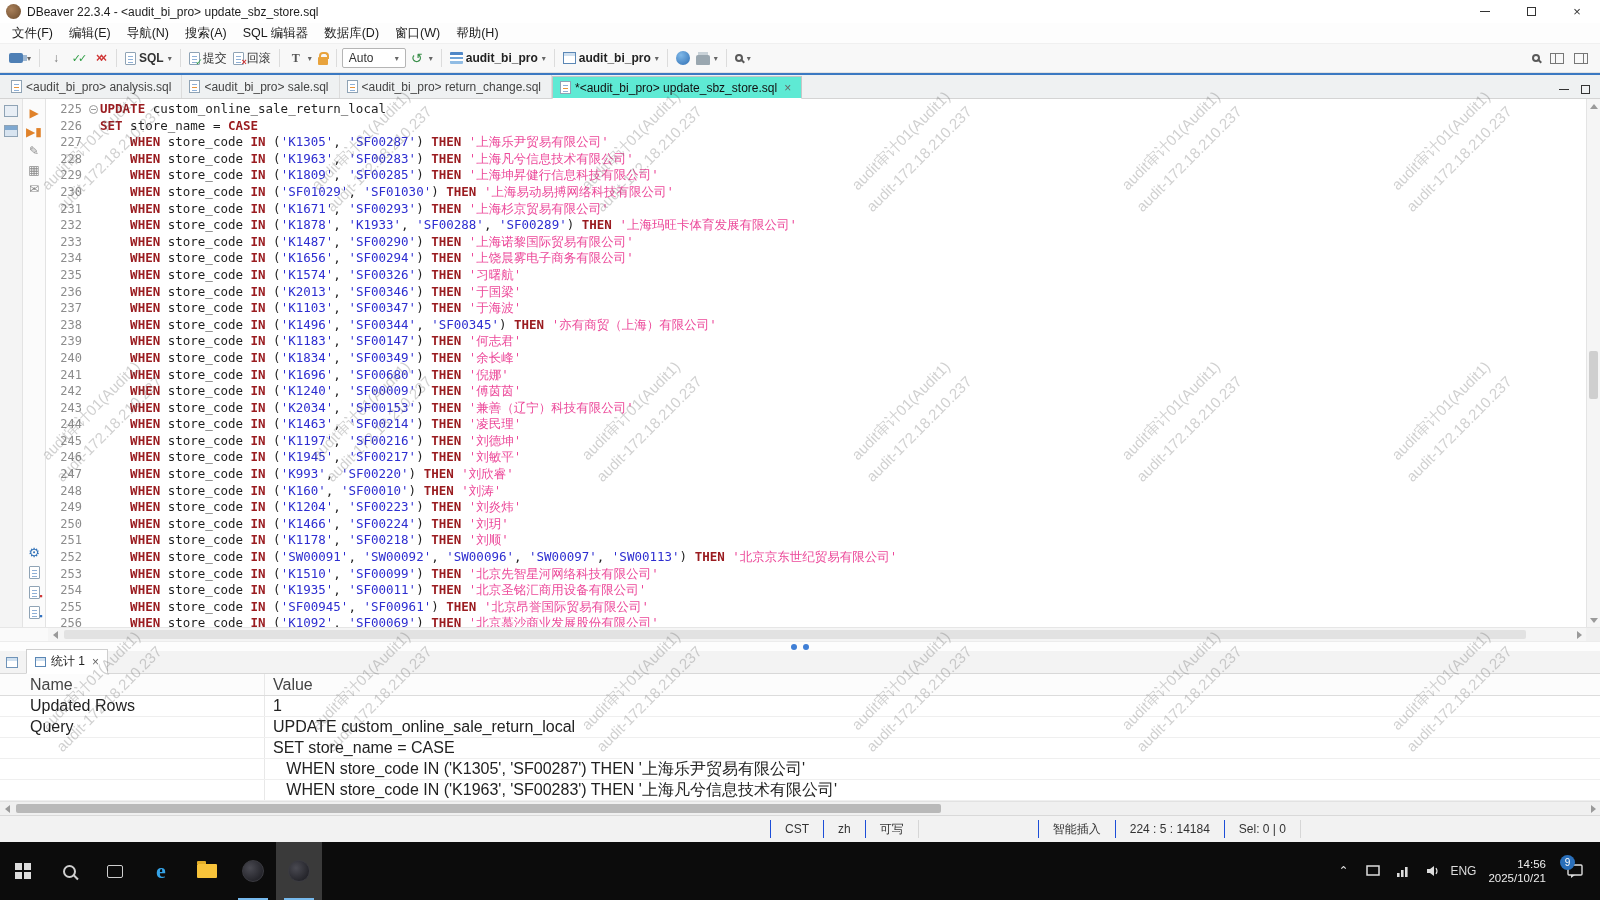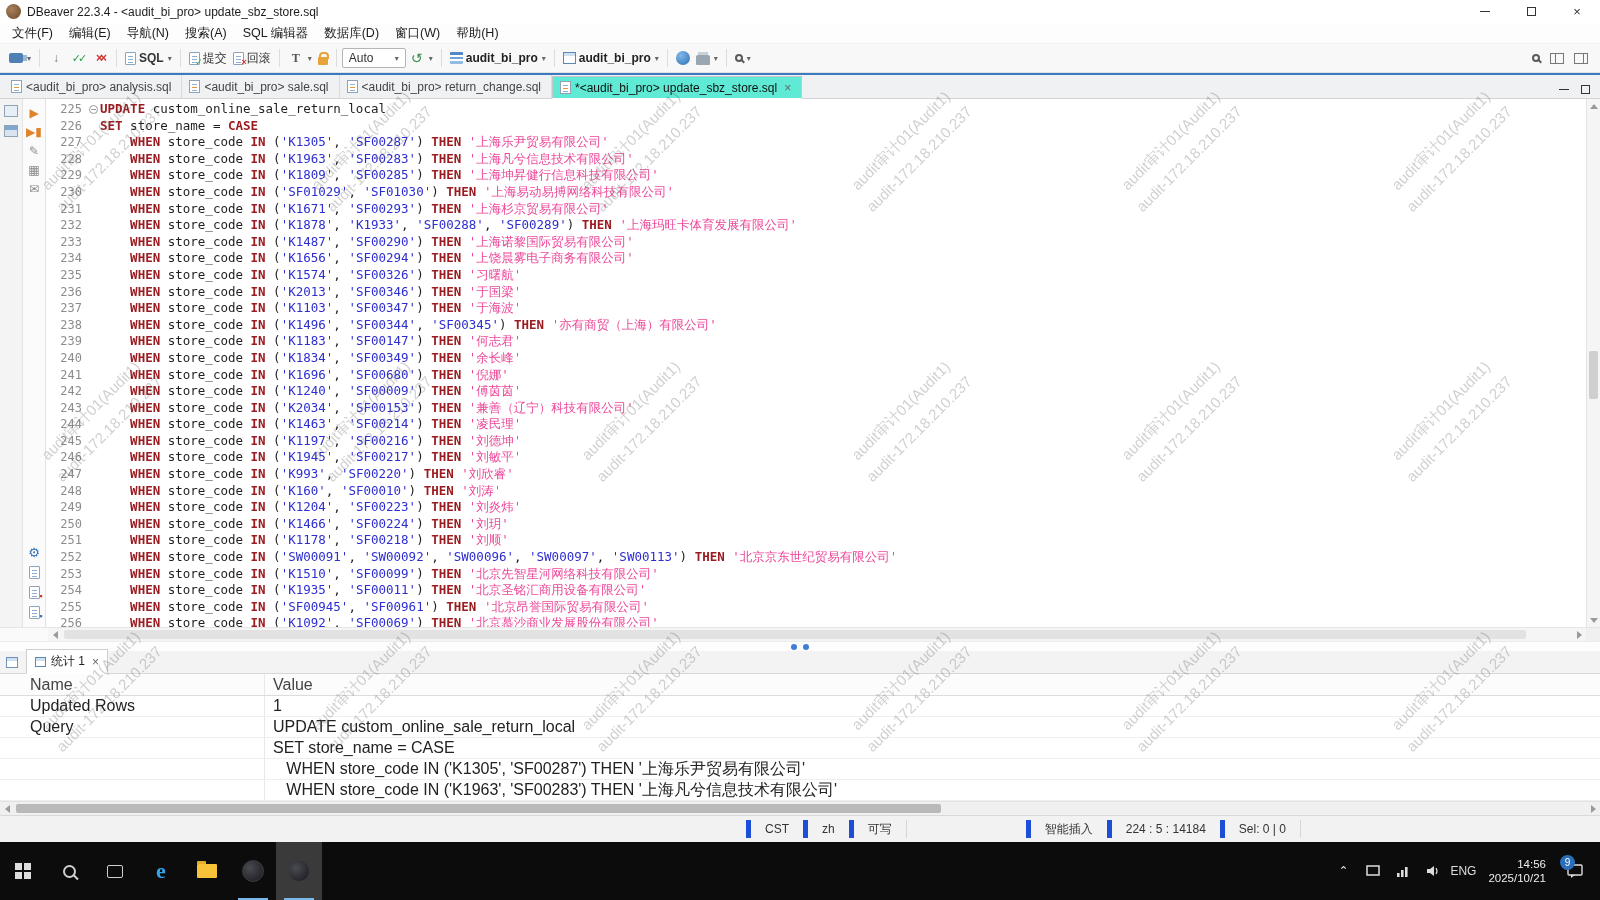--- a/index.html
+++ b/index.html
@@ -119,21 +119,21 @@
   .pc1 { width:265px; padding-left:30px; flex:0 0 auto; border-right:1px solid #e8e8e8; height:100%; display:flex; align-items:center; white-space:pre; }
   .pc2 { padding-left:8px; flex:1; height:100%; display:flex; align-items:center; white-space:pre; }
   .prow { height:21px; display:flex; align-items:stretch; border-bottom:1px solid #efefef; color:#222; }
 
   .panel-hscroll { height:14px; background:#f0f0f0; position:relative; border-top:1px solid #e2e2e2; }
   .ph-thumb { position:absolute; left:16px; width:925px; top:2px; bottom:2px; background:#b9b9b9; border-radius:2px; }
 
   
   .statusbar { height:27px; background:#f2f2f2; border-top:1px solid #d9d9d9; display:flex; align-items:center; font-size:12px; color:#333; }
   .sb-spacer { flex:1; }
-  .sb-item { padding:0 14px; height:18px; display:flex; align-items:center; border-left:5px solid #1d4ed8; white-space:nowrap; }
+  .sb-item { padding:0 14px; height:18px; display:flex; align-items:center; border-left:1px solid #1d4ed8; white-space:nowrap; }
   .sb-gap { width:120px; height:18px; border-left:1px solid #d6d6d6; }
   .sb-tail { width:300px; height:18px; border-left:1px solid #d6d6d6; }
 
   
   .taskbar { height:58px; background:#0c0c0c; display:flex; align-items:stretch; color:#ddd; }
   .tb-btn { width:46px; display:flex; align-items:center; justify-content:center; position:relative; }
   .tb-btn.running::after { content:''; position:absolute; left:8px; right:8px; bottom:0; height:2px; background:#76b9ed; }
   .tb-btn.active { background:#3a3a3a; }
   .edge-e { color:#35a3e8; font-size:22px; font-weight:bold; font-family:"Liberation Serif",serif; }
   .folder { width:20px; height:14px; background:#f8c33a; border-radius:1px; position:relative; }

